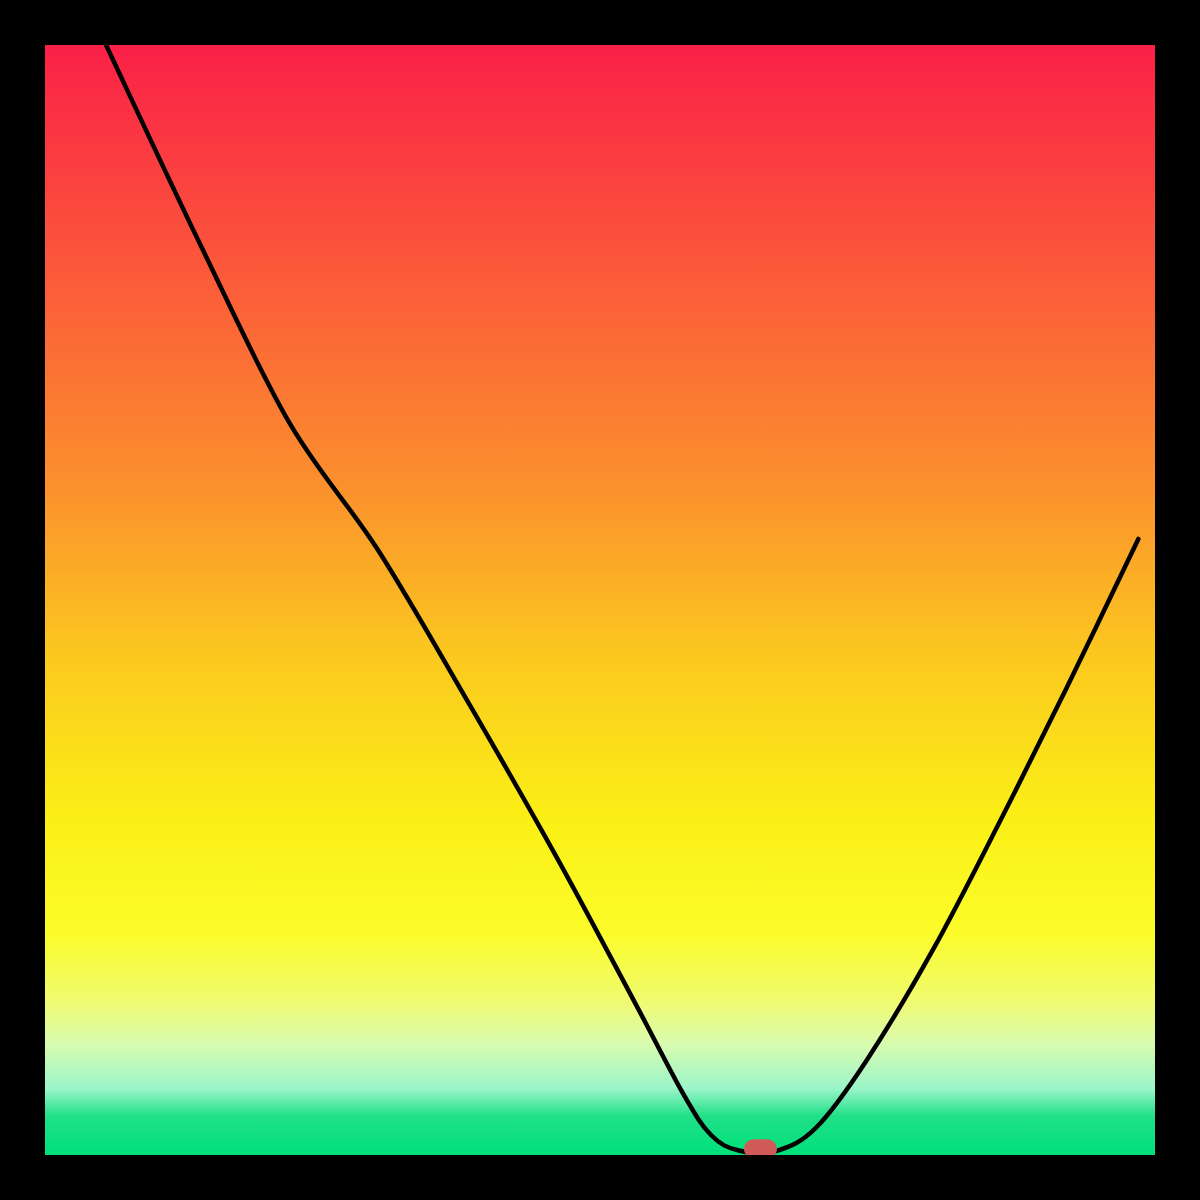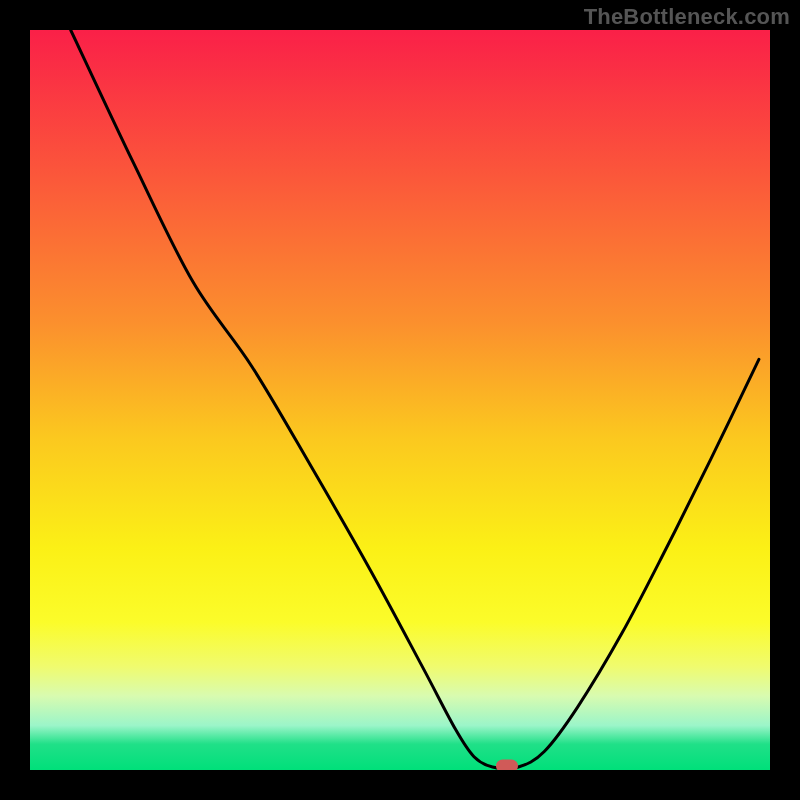--- a/index.html
+++ b/index.html
@@ -54,21 +54,20 @@
     border-radius: 7px;
     transform: translate(-50%, -50%);
     z-index: 40;
   }
 </style>
 </head>
 <body>
 
 <div class="frame">
 
-  <div class="watermark">TheBottleneck.com</div>
 
   <div class="plot-area">
 
     <div class="gradient">
       <svg id="grad-svg" width="740" height="740" viewBox="0 0 740 740" preserveAspectRatio="none">
         <defs>
           <linearGradient id="bg-grad" x1="0" y1="0" x2="0" y2="1">
               <stop offset="0.00%" stop-color="#fa2048"></stop>
               <stop offset="20.00%" stop-color="#fb583a"></stop>
               <stop offset="40.00%" stop-color="#fb912d"></stop>

